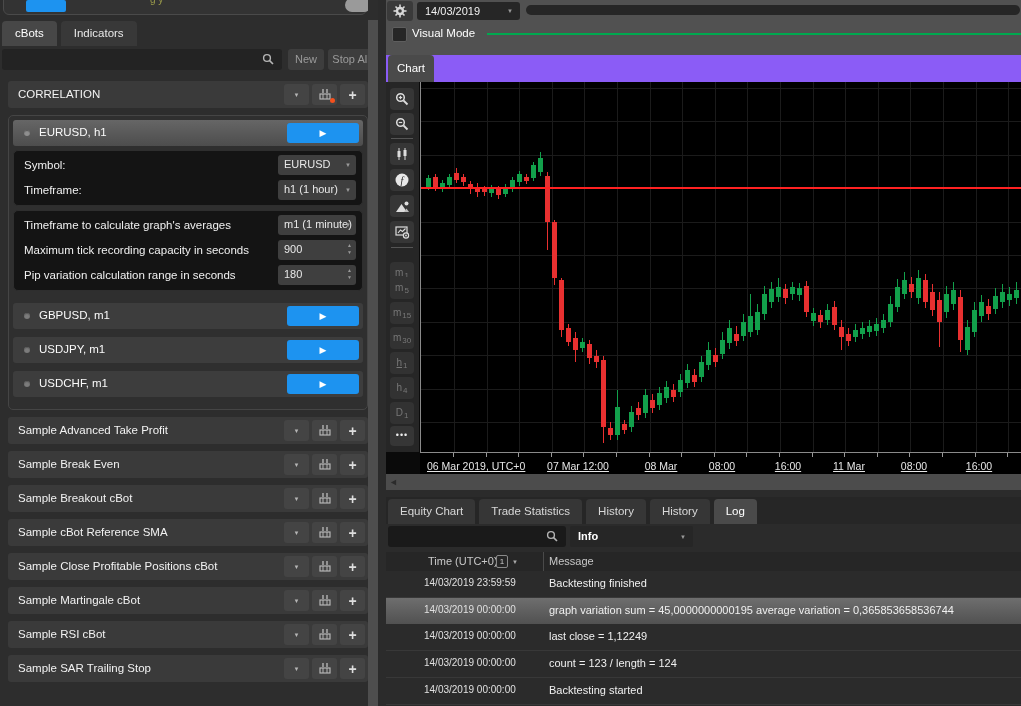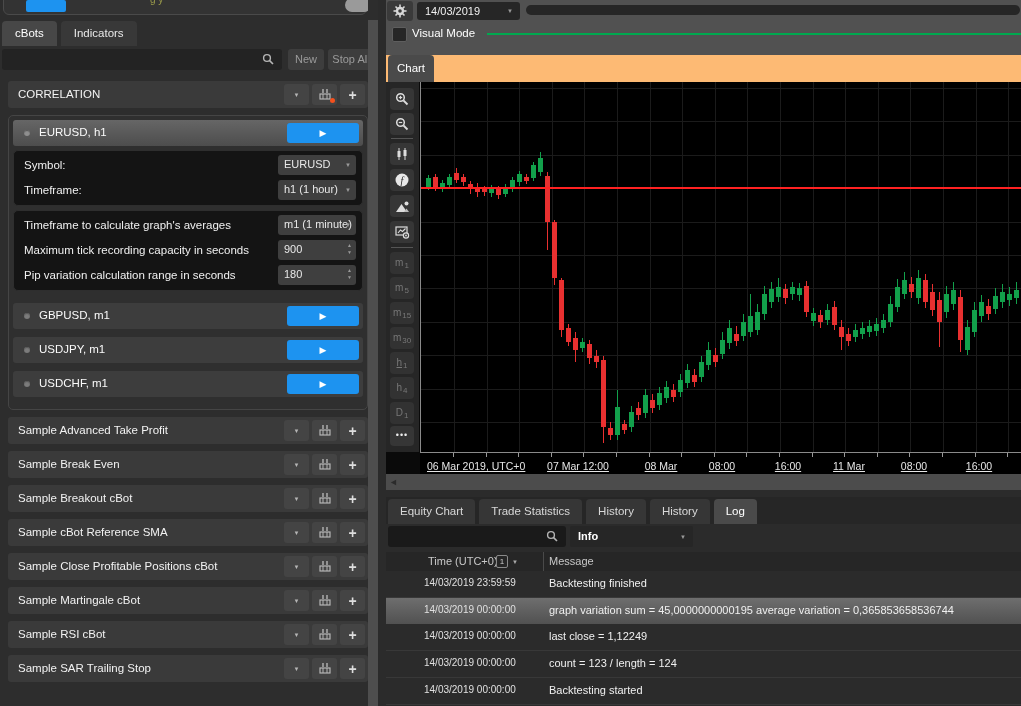--- a/index.html
+++ b/index.html
@@ -56,21 +56,21 @@
   .topgrey{position:absolute;left:0;top:0;width:635px;height:55px;background:#515151;}
   .gearbtn{position:absolute;left:1px;top:1px;width:26px;height:20px;background:#3a3a3a;border-radius:3px;display:flex;align-items:center;justify-content:center;}
   .datesel{position:absolute;left:31px;top:2px;width:103px;height:18px;background:#262626;border-radius:3px;}
   .datesel .val{position:absolute;left:8px;top:3px;font-size:11px;color:#f0f0f0;}
   .datesel .dd{position:absolute;right:7px;top:6px;font-size:6px;color:#999;}
   .progress{position:absolute;left:140px;top:5px;width:494px;height:10px;background:#262626;border-radius:5px;}
   .vmcheck{position:absolute;left:6px;top:27px;width:13px;height:13px;background:#262626;border:1px solid #5e5e5e;border-radius:2px;}
   .vmlabel{position:absolute;left:26px;top:27px;font-size:11.5px;color:#fff;}
   .equityline{position:absolute;left:101px;top:33px;width:534px;height:2px;background:#00a84f;}
 
-  .charttabs{position:absolute;left:0;top:55px;width:635px;height:44px;background:#fdba74;}
+  .charttabs{position:absolute;left:0;top:55px;width:635px;height:44px;background:#8b5cf6;}
   .charttab{position:absolute;left:2px;top:0;width:46px;height:27px;background:#4a4a4a;border-radius:4px 4px 0 0;color:#fff;font-size:11.5px;text-align:center;line-height:26px;}
 
   .chartzone{position:absolute;left:0;top:82px;width:635px;height:392px;background:#0a0a0a;}
   .toolcol{position:absolute;left:0;top:0;width:33px;height:370px;background:#262626;}
   .tbtn{position:absolute;left:4px;width:24px;height:22px;background:#363636;border-radius:4px;display:flex;align-items:center;justify-content:center;}
   .tdiv{position:absolute;left:5px;width:22px;height:1px;background:#555;}
   .tfbtn{position:absolute;left:4px;width:24px;height:22px;background:#323232;border-radius:4px;color:#777;font-size:10px;text-align:center;line-height:22px;}
   .tfbtn .sub{font-size:8px;vertical-align:-2px;margin-left:1px;}
   .morebtn{position:absolute;left:4px;width:24px;height:20px;background:#363636;border-radius:4px;color:#eee;font-size:9px;letter-spacing:1px;text-align:center;line-height:18px;}
 
@@ -440,21 +440,21 @@
         <div class="tbtn" style="top:139px">
           <svg width="15" height="14" viewBox="0 0 15 14">
               <rect x="1" y="2" width="11" height="8" fill="none" stroke="#ddd" stroke-width="1.2"></rect>
               <polyline points="3,8 5.5,5 7.5,6.5 10.5,3.5" fill="none" stroke="#ddd" stroke-width="1.1"></polyline>
               <circle cx="11" cy="10.5" r="2.6" fill="#363636" stroke="#ddd" stroke-width="1.2"></circle>
               <circle cx="11" cy="10.5" r="0.9" fill="#ddd"></circle>
             </svg>
         </div>
         <div class="tdiv" style="top:165px"></div>
         <div id="tfcol">
-            <div class="tfbtn" style="top: 170px;"><span>m</span><span class="sub">1</span></div>
+            <div class="tfbtn" style="top: 180px;"><span>m</span><span class="sub">1</span></div>
             <div class="tfbtn" style="top: 195px;"><span>m</span><span class="sub">5</span></div>
             <div class="tfbtn" style="top: 220px;"><span>m</span><span class="sub">15</span></div>
             <div class="tfbtn" style="top: 245px;"><span>m</span><span class="sub">30</span></div>
             <div class="tfbtn" style="top: 270px; text-decoration: underline;"><span>h</span><span class="sub">1</span></div>
             <div class="tfbtn" style="top: 295px;"><span>h</span><span class="sub">4</span></div>
             <div class="tfbtn" style="top: 320px;"><span>D</span><span class="sub">1</span></div>
           </div>
         <div class="morebtn" style="top:344px">•••</div>
       </div>
 

